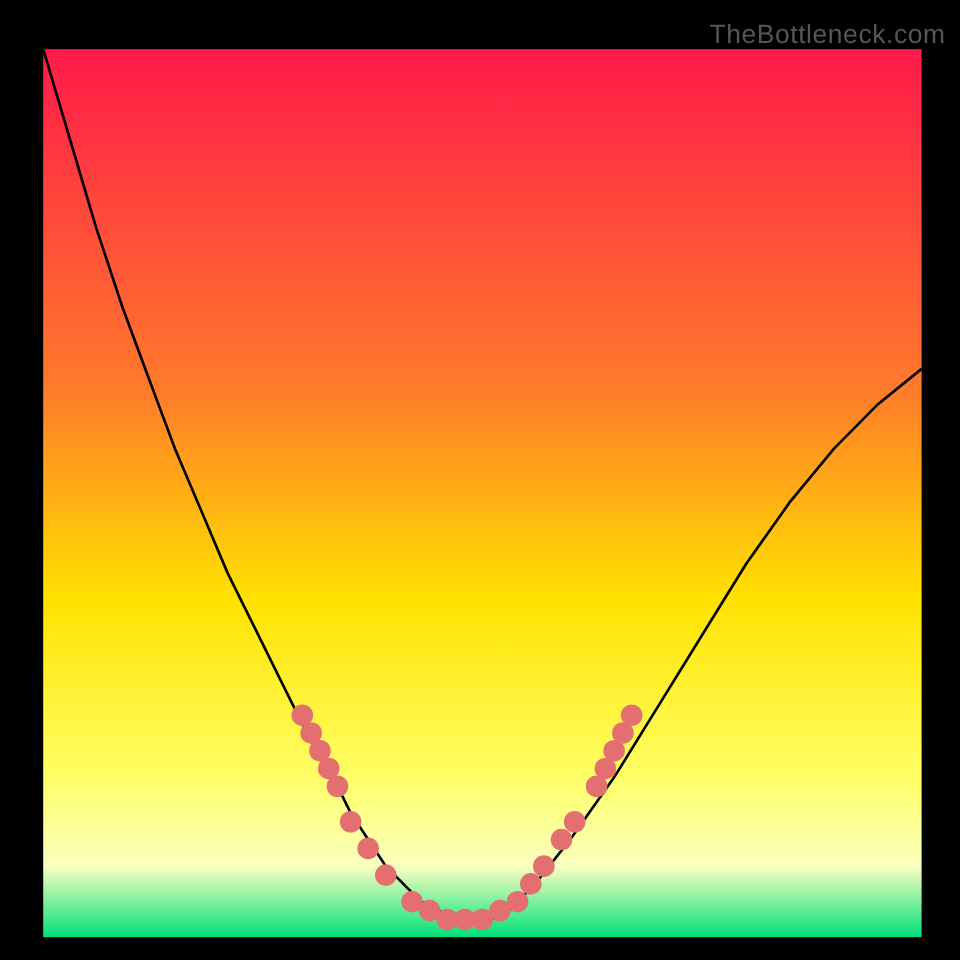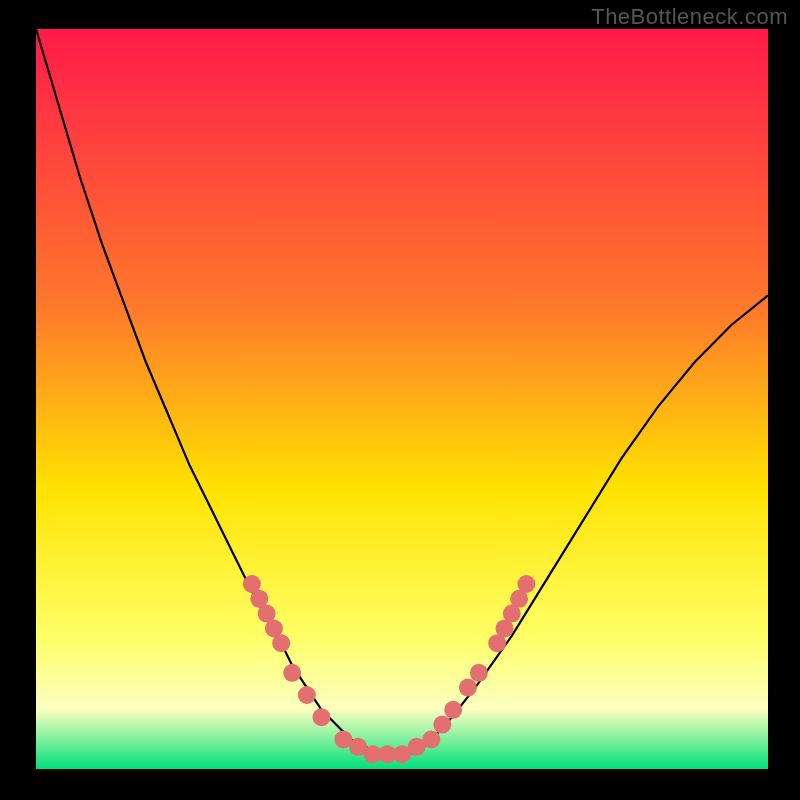--- a/index.html
+++ b/index.html
@@ -6,21 +6,21 @@
     margin: 0;
     padding: 0;
     width: 800px;
     height: 800px;
     background: #000000;
     overflow: hidden;
   }
   .stage {
     position: absolute;
     left: 0;
-    top: 0;
+    top: 12px;
     width: 800px;
     height: 709px;
     text-align: right;
   }
   .credit {
     position: absolute;
     top: 4px;
     right: 12px;
     font-family: Arial, Helvetica, sans-serif;
     font-size: 22px;

